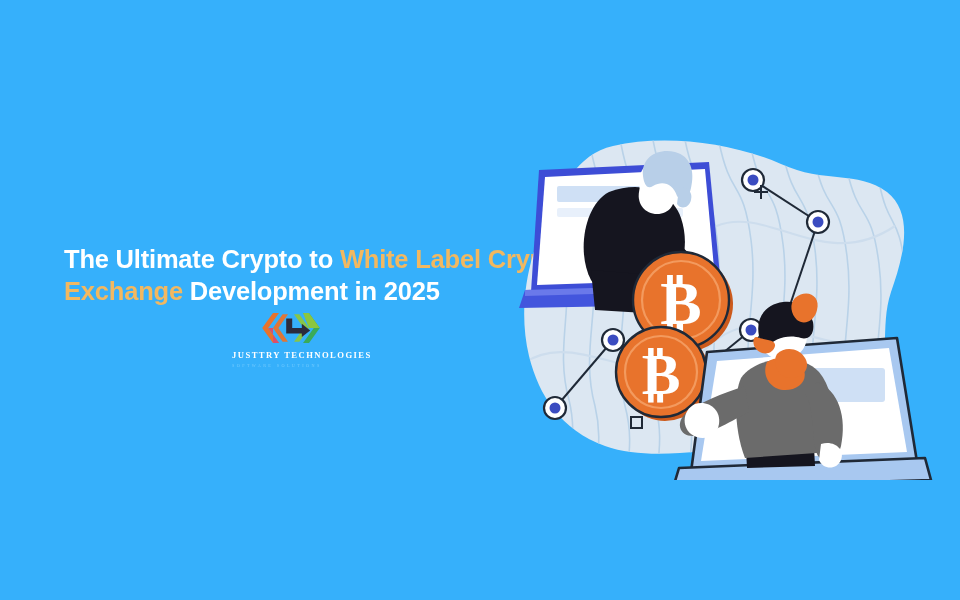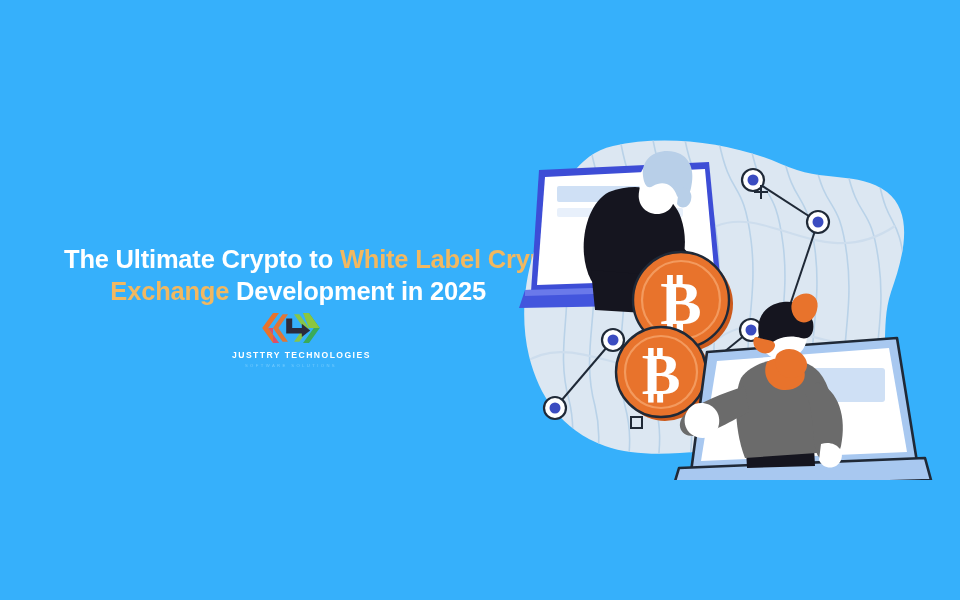--- a/index.html
+++ b/index.html
@@ -21,29 +21,30 @@
     width:470px;
   }
   .headline-line {
     font-size:25.5px;
     font-weight:bold;
     line-height:32px;
     letter-spacing:-0.2px;
     color:#ffffff;
     white-space:nowrap;
   }
-  .headline-line.l2 { text-align:right; padding-right:48px; }
+  .headline-line.l2 { text-align:left; padding-right:48px; }
   .accent { color:#f2b860; }
 
   
   #logo-block {
     position:absolute;
     left:232px; top:308px;
     width:118px;
-    text-align:center;
+    text-align:left;
+    font-family:Liberation Serif, serif;
   }
   #logo-mark { width:72px; height:40px; margin:0 auto; display:block; }
   #logo-wordmark {
     margin-top:2px;
     font-size:8.6px;
     font-weight:bold;
     letter-spacing:1.45px;
     color:#ffffff;
     white-space:nowrap;
   }

